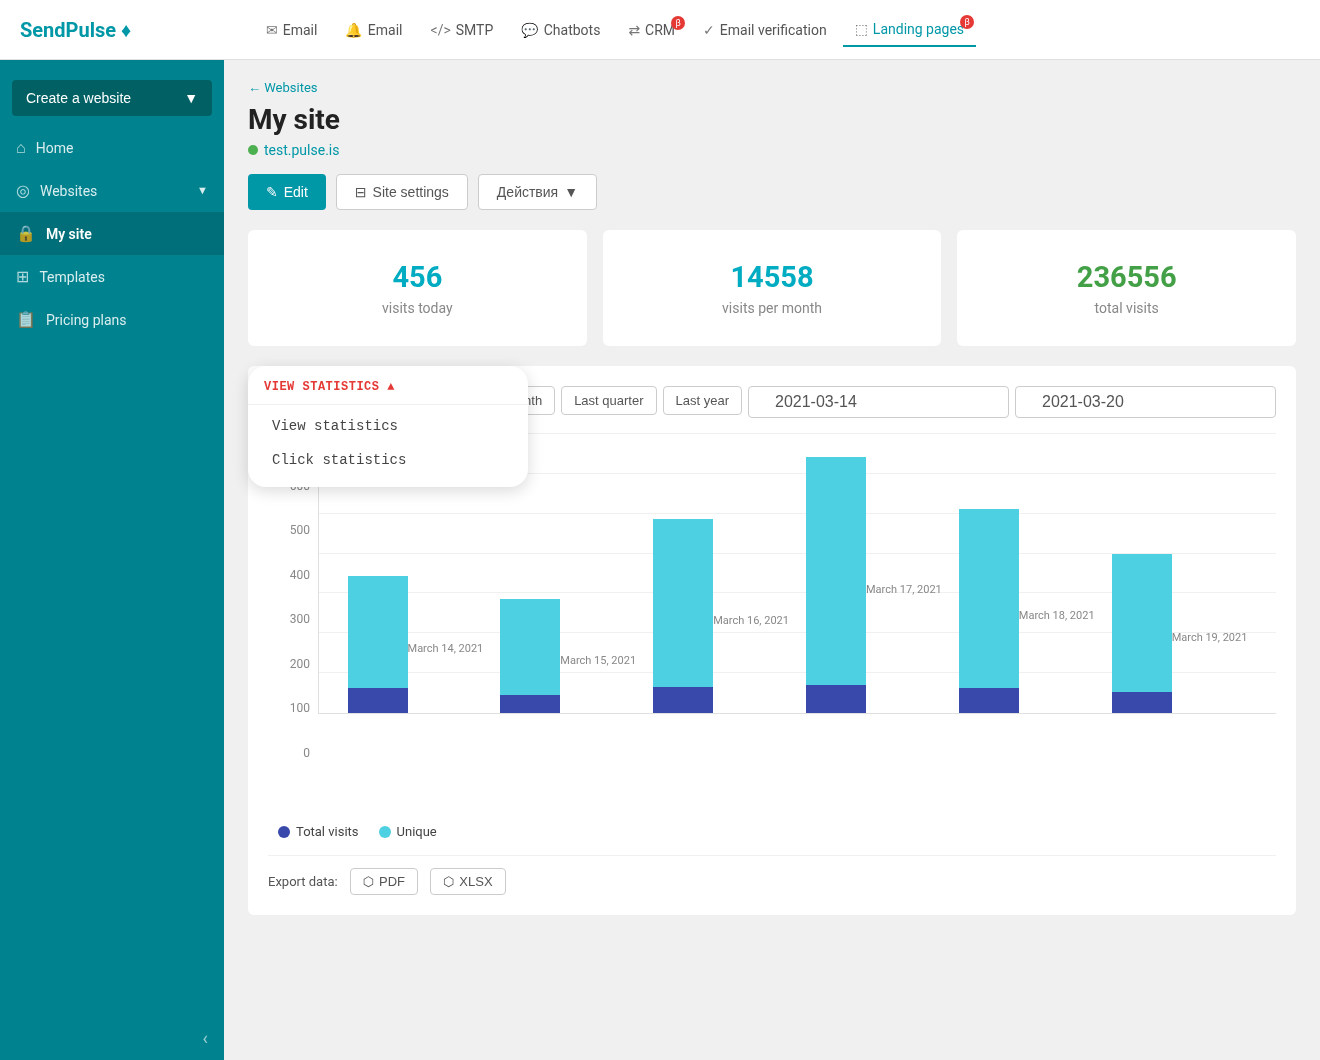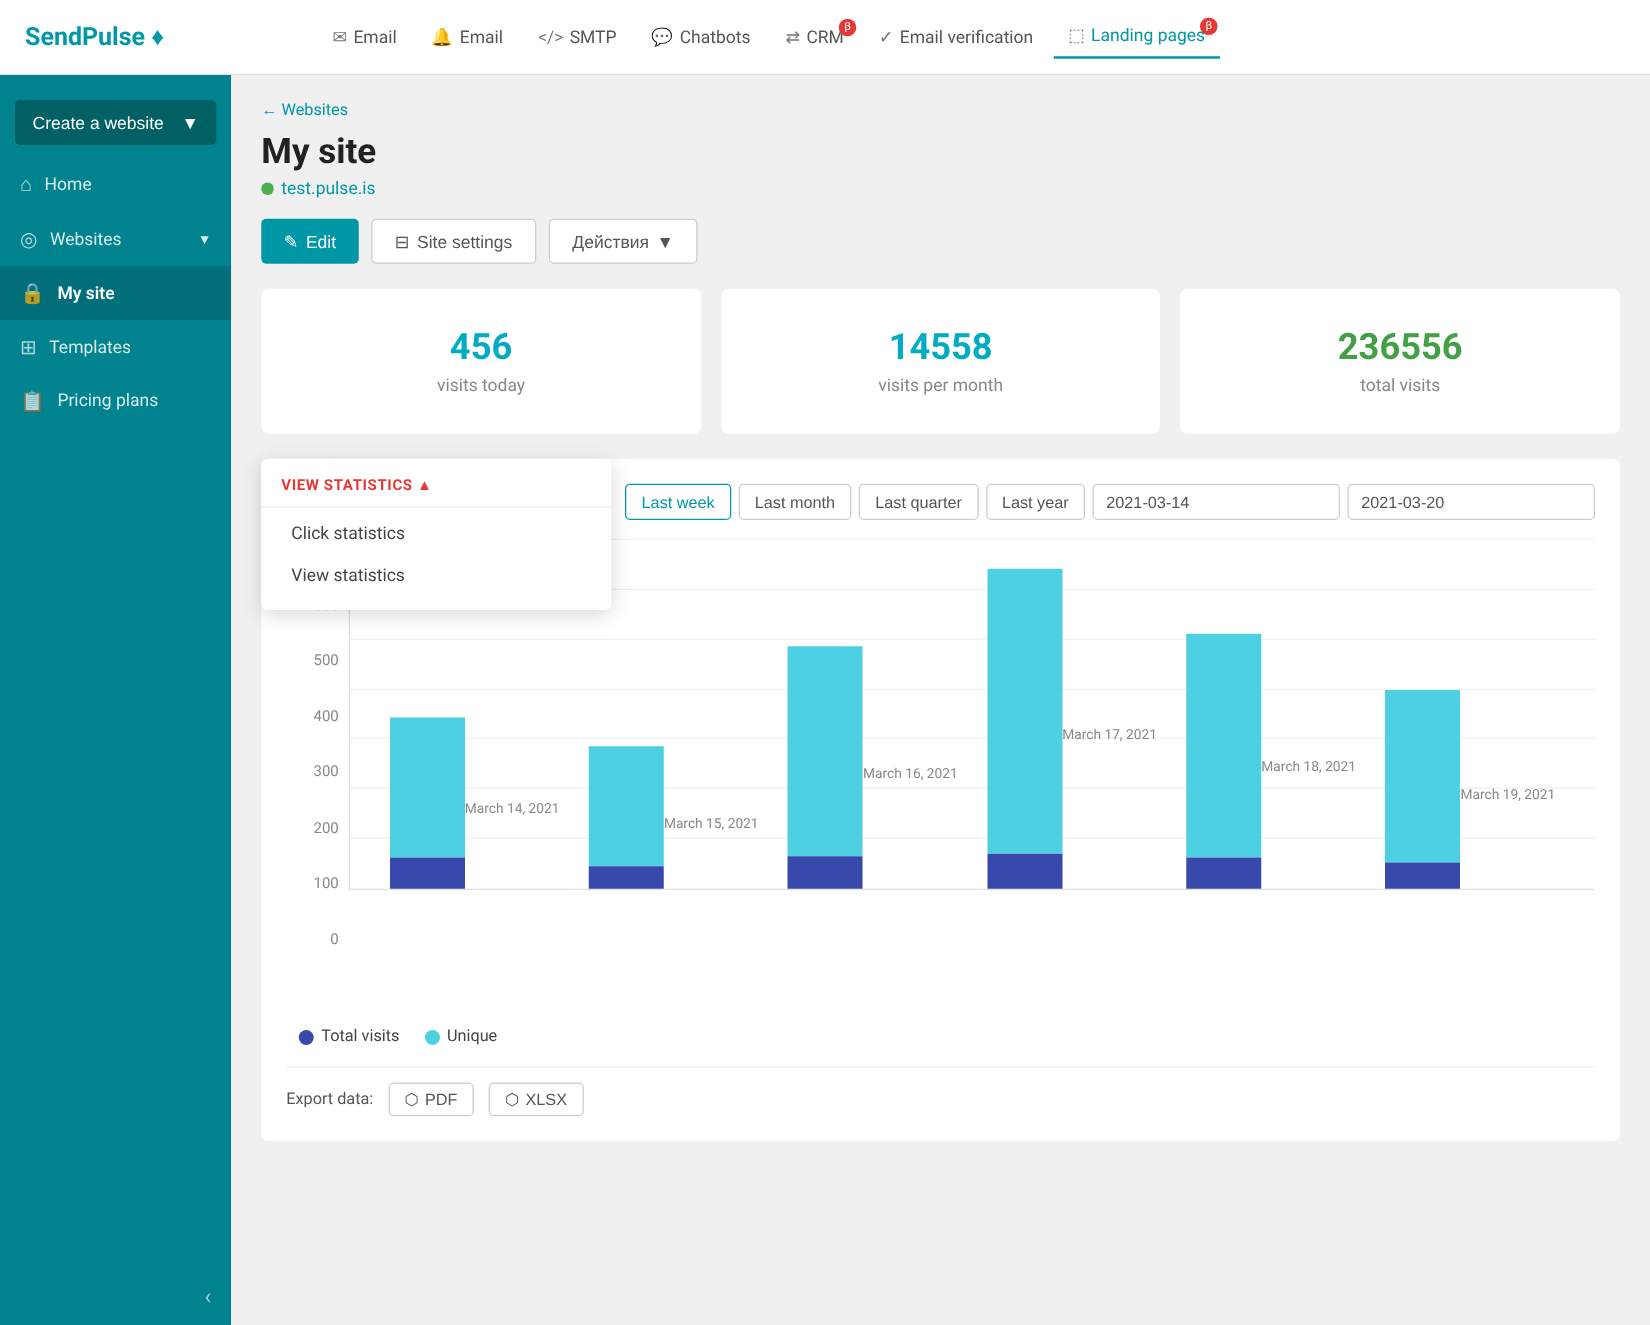--- a/index.html
+++ b/index.html
@@ -66,21 +66,21 @@
 
     
     .main-layout {
       display: flex;
       flex: 1;
       overflow: hidden;
     }
 
     
     .sidebar {
-      width: 185px;
+      width: 224px;
       background: #00838f;
       display: flex;
       flex-direction: column;
       flex-shrink: 0;
       padding-top: 10px;
     }
     .sidebar-btn {
       margin: 10px 12px;
       background: #006064;
       color: #fff;
@@ -213,25 +213,26 @@
       padding: 20px;
       position: relative;
     }
 
     
     .dropdown-overlay {
       position: absolute;
       top: 0;
       left: 0;
       background: #fff;
-      border-radius: 5px;
+      border-radius: 18px;
       box-shadow: 0 4px 16px rgba(0,0,0,0.15);
       z-index: 10;
       width: 280px;
       padding: 14px 0 10px 0;
+      font-family: Liberation Mono, monospace;
     }
     .dropdown-title {
       color: #e53935;
       font-size: 12px;
       font-weight: 700;
       letter-spacing: 0.5px;
       padding: 0 16px 10px 16px;
       display: flex;
       align-items: center;
       gap: 6px;
@@ -260,22 +261,22 @@
       padding: 6px 12px;
       font-size: 13px;
       color: #555;
       cursor: pointer;
     }
     .filter-btn.active { border-color: #0097a7; color: #0097a7; }
     .filter-date {
       background: #fff;
       border: 1px solid #ccc;
       border-radius: 4px;
-      padding: 6px 10px;
-      font-size: 13px;
+      padding: 6px 26px;
+      font-size: 16px;
       color: #555;
       cursor: pointer;
     }
 
     
     .bar-chart-container {
       position: relative;
       height: 380px;
       padding-left: 50px;
       padding-bottom: 50px;
@@ -506,22 +507,22 @@
       </div>
     </div>
 
     <div class="chart-section">
 
       <div class="dropdown-overlay">
         <div class="dropdown-title">
           <span>VIEW STATISTICS ▲</span>
         </div>
         <div class="dropdown-divider"></div>
+        <div class="dropdown-item">View statistics</div>
         <div class="dropdown-item">Click statistics</div>
-        <div class="dropdown-item">View statistics</div>
       </div>
 
       <div class="chart-filters">
         <button class="filter-btn active">Last week</button>
         <button class="filter-btn">Last month</button>
         <button class="filter-btn">Last quarter</button>
         <button class="filter-btn">Last year</button>
         <input type="text" class="filter-date" readonly="" value="2021-03-14" style="">
         <input type="text" class="filter-date" readonly="" value="2021-03-20" style="">
       </div>

